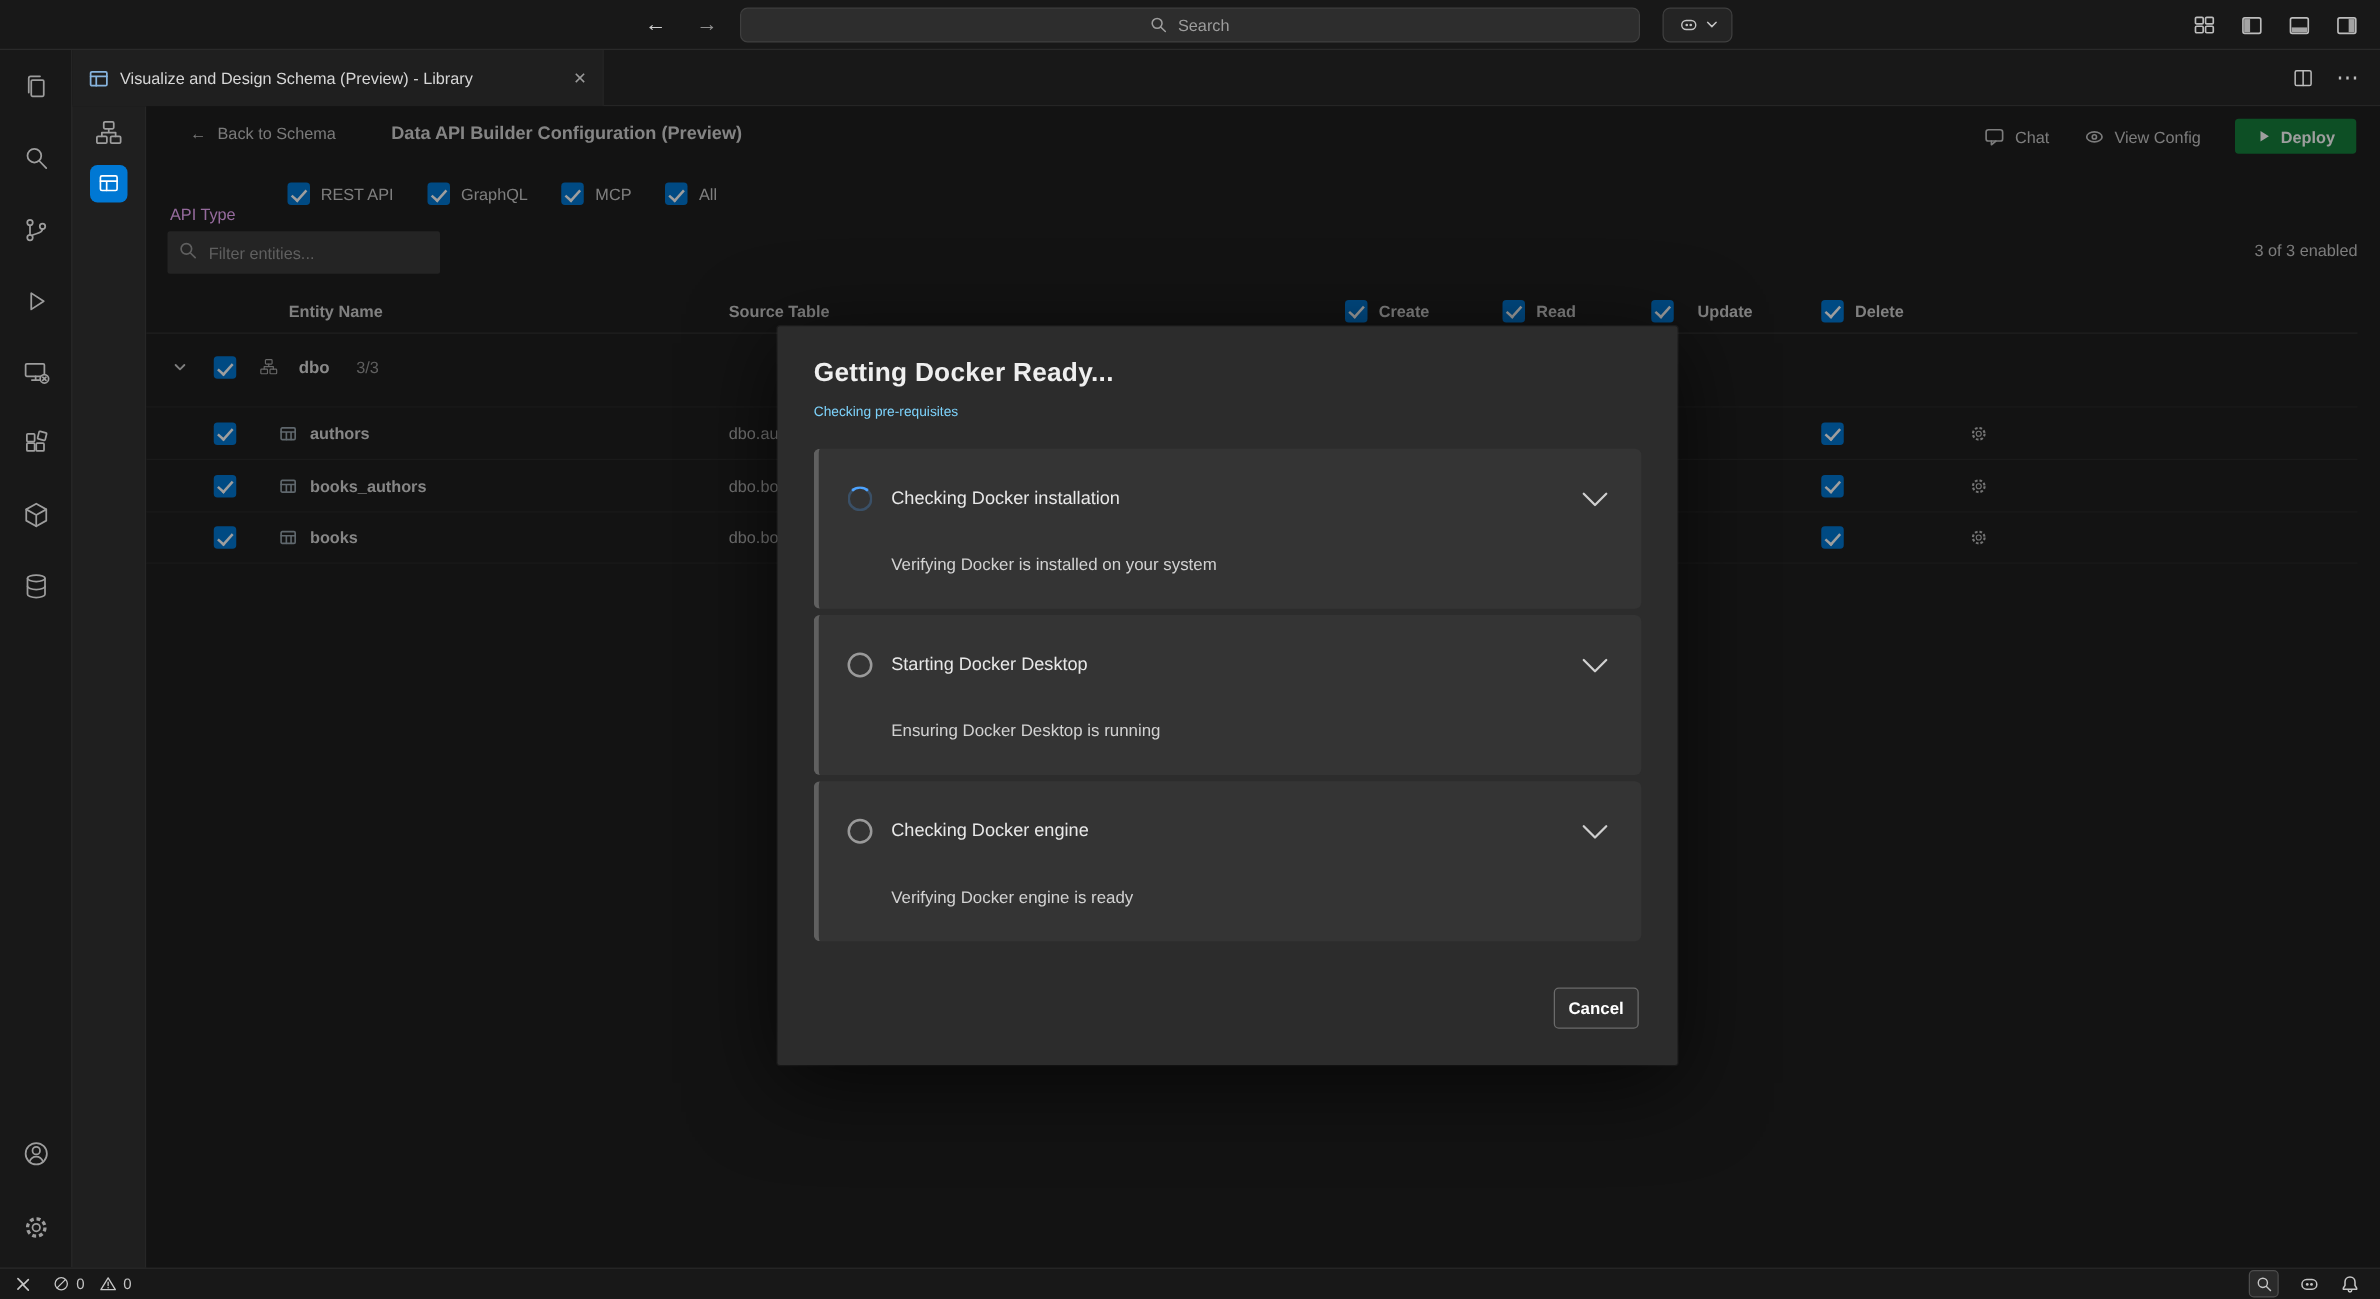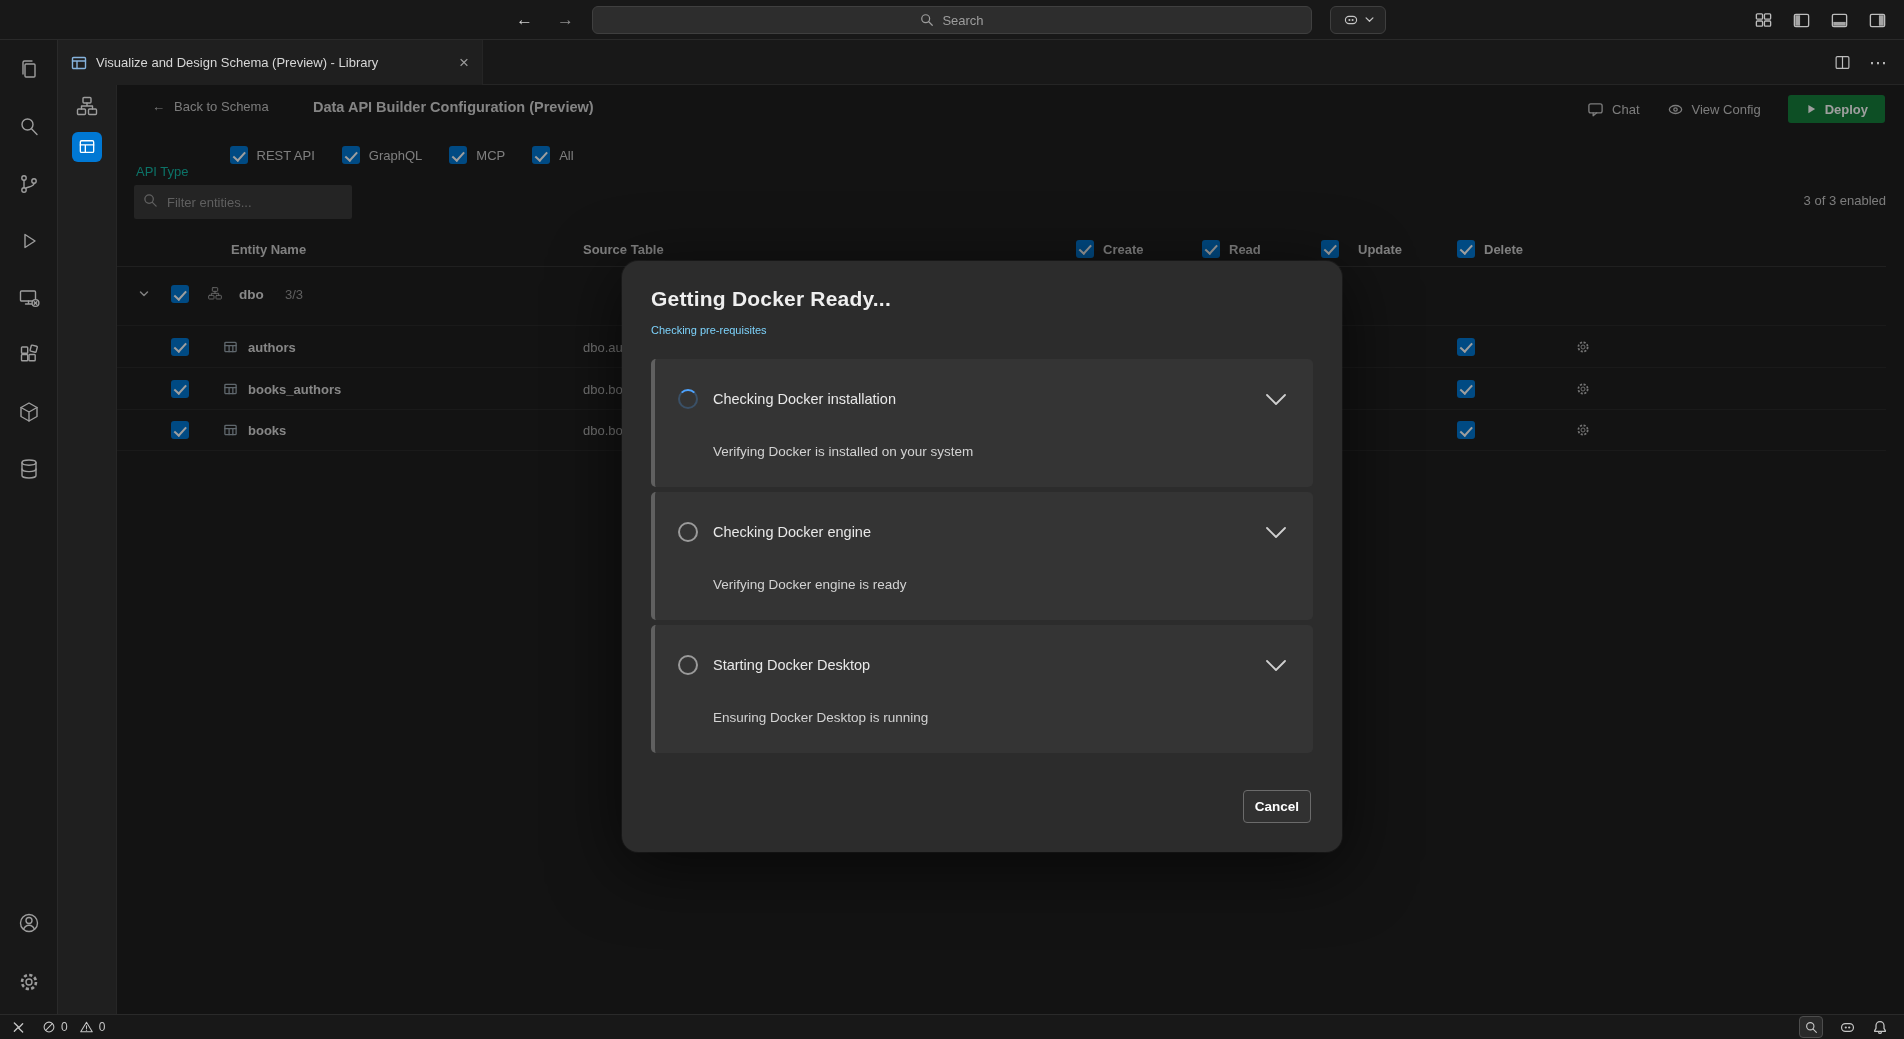--- a/index.html
+++ b/index.html
@@ -47,21 +47,21 @@
 
   .back-link { position:absolute; left:35px; top:14px; display:flex; align-items:center; gap:9px; color:#c5c5c5; }
   .page-title { position:absolute; left:196px; top:14px; font-size:14.5px; font-weight:700; color:#d6d6d6; }
   .hdr-actions { position:absolute; right:19px; top:10px; height:28px; display:flex; align-items:center; gap:27px; }
   .hdr-link { display:flex; align-items:center; gap:8px; color:#c8c8c8; }
   .deploy-btn { height:28px; padding:0 17px; background:#15803d; border-radius:3px; color:#ffffff; font-weight:600;
                 display:flex; align-items:center; gap:8px; border:none; font-size:13px; }
 
   .filter-row { position:absolute; left:19px; top:58px; height:24px; display:flex; align-items:center; gap:27px; }
   .filter-opt { display:flex; align-items:center; gap:9px; }
-  .filter-group-label { color:#14b8a6; margin-right:14px;margin-top:32px; }
+  .filter-group-label { color:#f0abfc; margin-right:14px;margin-top:32px; }
 
   .cb { width:18px; height:18px; border-radius:3px; background:#0078d4; position:relative; flex:none; }
   .cb::after { content:""; position:absolute; left:6px; top:2.5px; width:4.5px; height:9.5px;
                border:solid #ffffff; border-width:0 2px 2px 0; transform:rotate(42deg); }
 
   .entity-filter { position:absolute; left:17px; top:100px; width:218px; height:34px; }
   .entity-filter input { width:100%; height:100%; background:#3a3a3a; border:none; border-radius:2px; color:#cccccc;
                          padding:0 10px 0 33px; font-size:13px; font-family:inherit; outline:none; }
   .entity-filter input::placeholder { color:#9a9a9a; }
   .entity-filter .mag { position:absolute; left:9px; top:8px; }
@@ -79,21 +79,21 @@
   .c-gcount { left:168px; color:#9a9a9a; }
   .c-icon { left:106px; } .c-name { left:131px; font-weight:600; color:#d9d9d9; }
   .c-src { left:466px; color:#b9b9b9; }
   .c-create { left:959px; } .c-read { left:1085px; } .c-update { left:1204px; } .c-delete { left:1340px; }
   .h-entity { left:114px; } .h-src { left:466px; }
   .h-lab-create { left:986px; } .h-lab-read { left:1112px; } .h-lab-update { left:1241px; } .h-lab-delete { left:1367px; }
   .c-gear { left:1458px; }
 
   
   .backdrop { position:absolute; left:117px; top:85px; right:0; bottom:25px; background:rgba(0,0,0,0.38); z-index:40; }
-  .modal { position:absolute; left:622px; top:261px; width:720px; height:591px; background:#2c2c2c; border-radius:16px;
+  .modal { position:absolute; left:622px; top:261px; width:720px; height:591px; background:#2c2c2c; border-radius:2px;
            box-shadow:0 14px 70px rgba(0,0,0,0.65), 0 0 0 1px rgba(255,255,255,0.05); padding:26px 29px; z-index:50; }
   .modal-title { font-size:21px; font-weight:700; color:#efefef; letter-spacing:.2px; }
   .modal-subtitle { margin-top:13px; font-size:11px; color:#7dd3fc; }
   .steps { margin-top:23px; display:flex; flex-direction:column; gap:5px; }
   .step-card { position:relative; height:128px; background:#343434; border-radius:5px; border-left:4px solid #606060; }
   .step-head { position:absolute; left:23px; right:26px; top:30px; display:flex; align-items:center; gap:15px; }
   .step-title { font-size:14.5px; color:#e8e8e8; }
   .step-chevron { margin-left:auto; }
   .step-desc { position:absolute; left:58px; top:85px; font-size:13.5px; color:#d2d2d2; }
   .spinner { width:20px; height:20px; border-radius:50%; border:2.5px solid rgba(77,163,255,0.25);
@@ -526,41 +526,41 @@
                 <path d="M2 2l9 9 9-9" fill="none" stroke="#d0d0d0" stroke-width="1.8" stroke-linecap="round" stroke-linejoin="round"></path>
               </svg>
           </span>
         </div>
         <div class="step-desc">Verifying Docker is installed on your system</div>
       </div>
 
       <div class="step-card">
         <div class="step-head">
           <span class="pending-circle"></span>
+          <span class="step-title">Starting Docker Desktop</span>
+          <span class="step-chevron">
+            <svg width="22" height="13" viewBox="0 0 22 13">
+                <path d="M2 2l9 9 9-9" fill="none" stroke="#d0d0d0" stroke-width="1.8" stroke-linecap="round" stroke-linejoin="round"></path>
+              </svg>
+          </span>
+        </div>
+        <div class="step-desc">Ensuring Docker Desktop is running</div>
+      </div>
+
+      <div class="step-card">
+        <div class="step-head">
+          <span class="pending-circle"></span>
           <span class="step-title">Checking Docker engine</span>
           <span class="step-chevron">
             <svg width="22" height="13" viewBox="0 0 22 13">
                 <path d="M2 2l9 9 9-9" fill="none" stroke="#d0d0d0" stroke-width="1.8" stroke-linecap="round" stroke-linejoin="round"></path>
               </svg>
           </span>
         </div>
         <div class="step-desc">Verifying Docker engine is ready</div>
-      </div>
-
-      <div class="step-card">
-        <div class="step-head">
-          <span class="pending-circle"></span>
-          <span class="step-title">Starting Docker Desktop</span>
-          <span class="step-chevron">
-            <svg width="22" height="13" viewBox="0 0 22 13">
-                <path d="M2 2l9 9 9-9" fill="none" stroke="#d0d0d0" stroke-width="1.8" stroke-linecap="round" stroke-linejoin="round"></path>
-              </svg>
-          </span>
-        </div>
-        <div class="step-desc">Ensuring Docker Desktop is running</div>
       </div>
     </div>
 
     <button class="modal-cancel">Cancel</button>
   </div>
 
   <div class="statusbar">
     <span class="sb-remote">
       <svg width="15" height="15" viewBox="0 0 18 18">
           <g class="icon-stroke" style="stroke:#c5c5c5;stroke-width:1.6">

